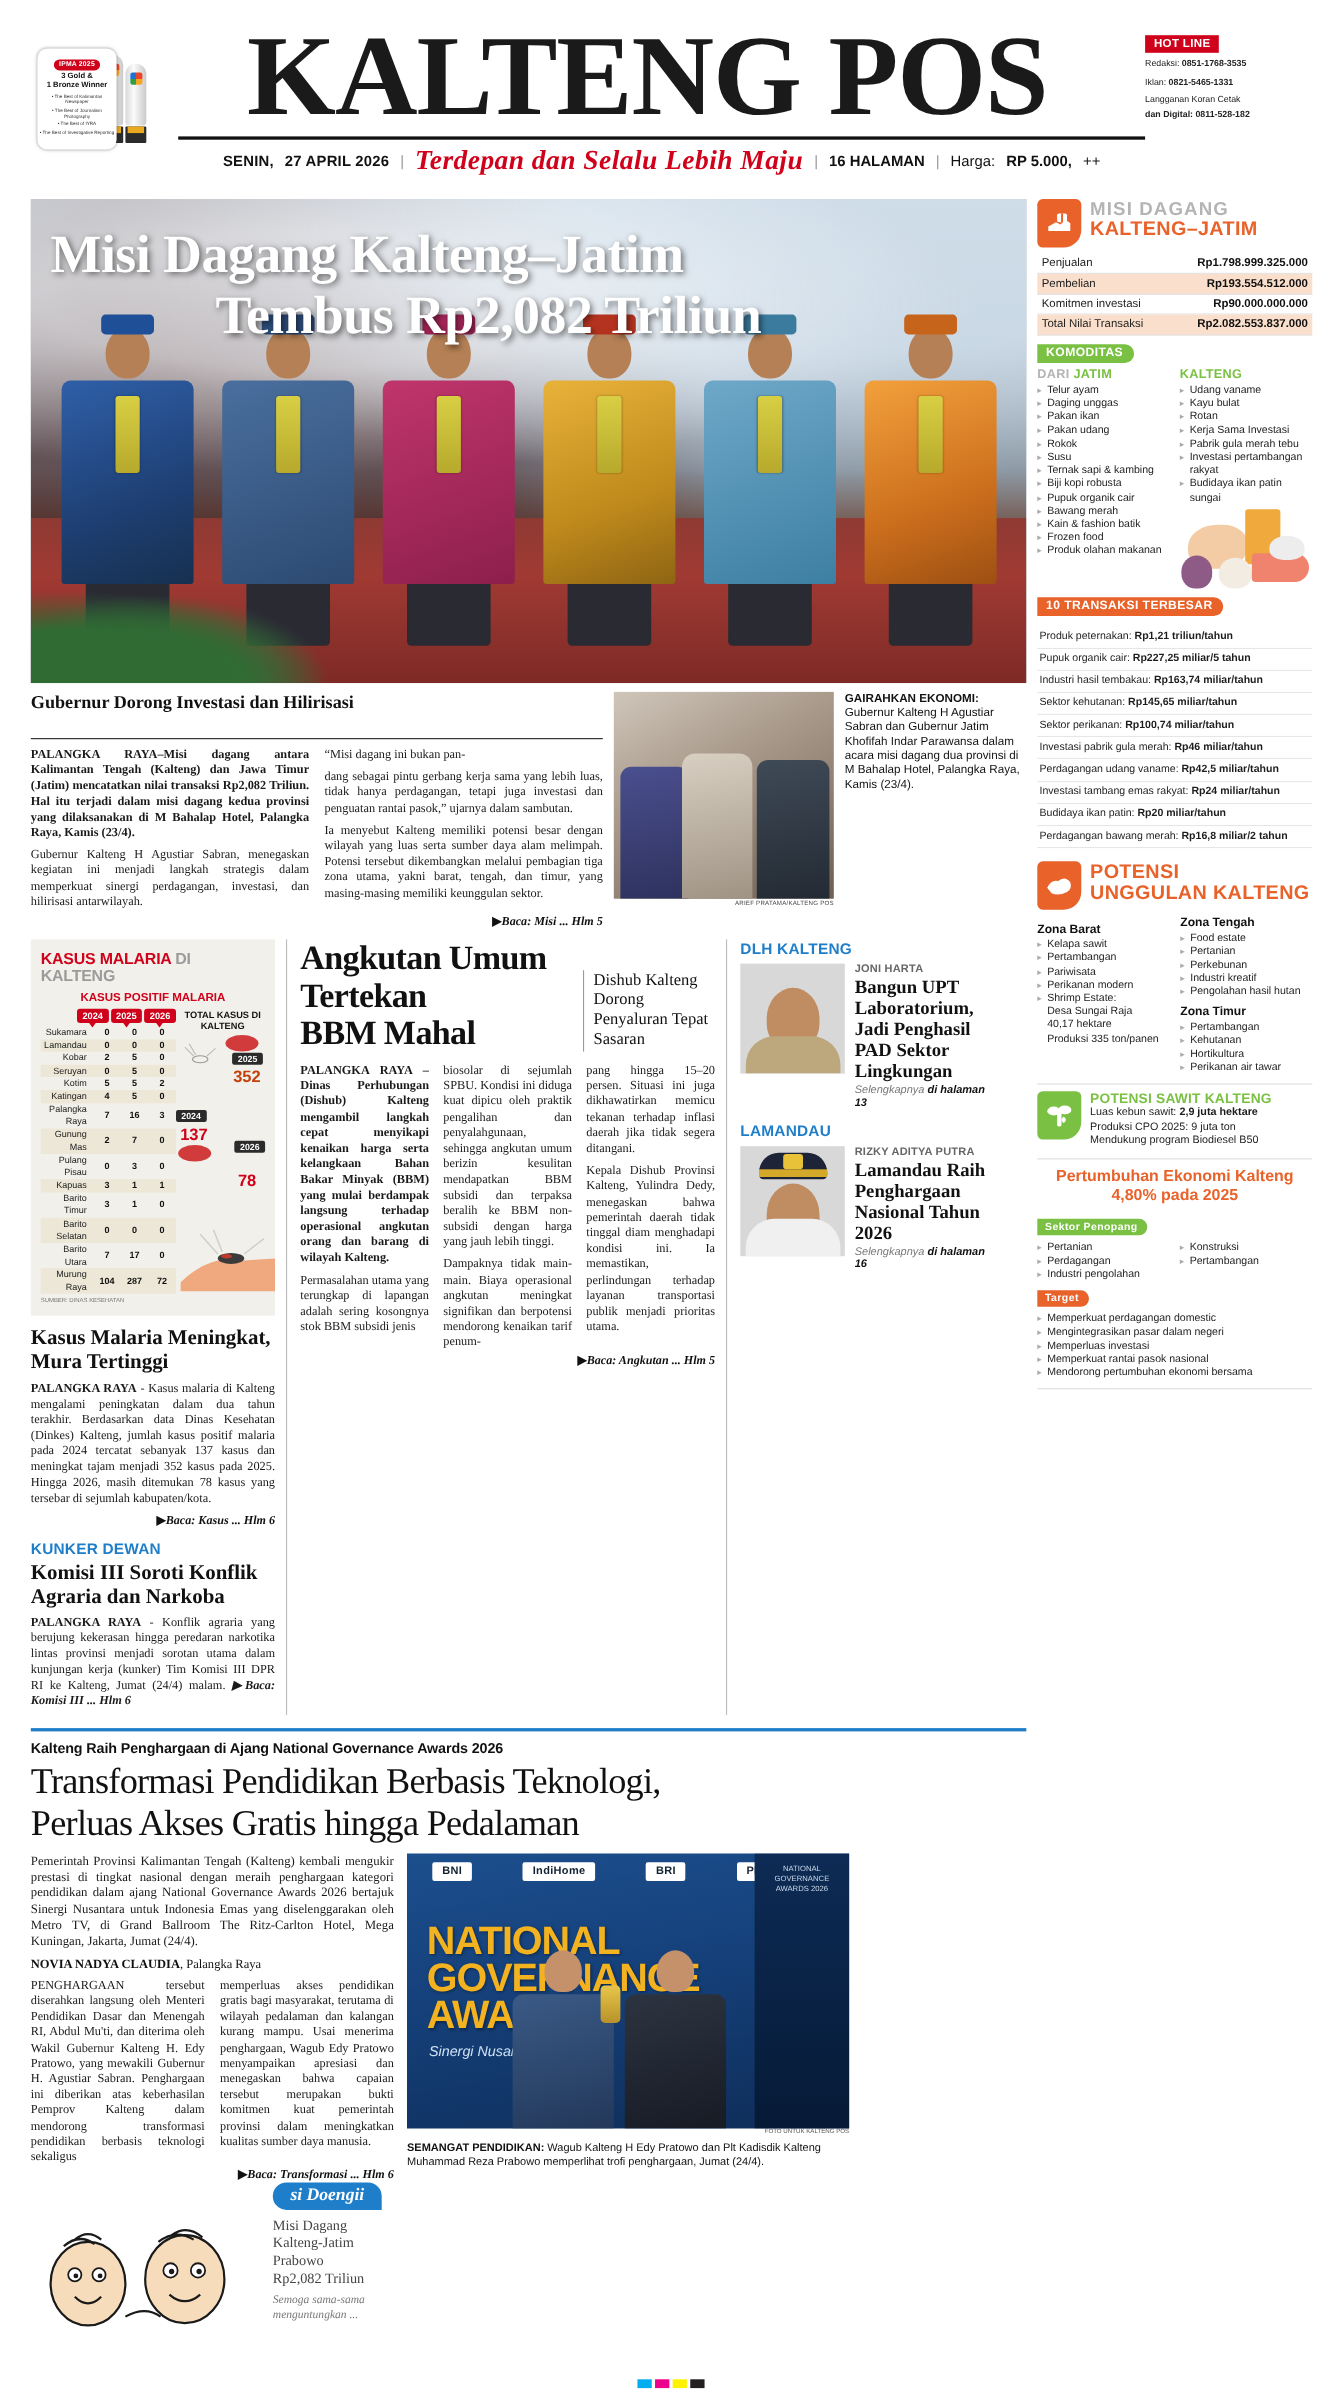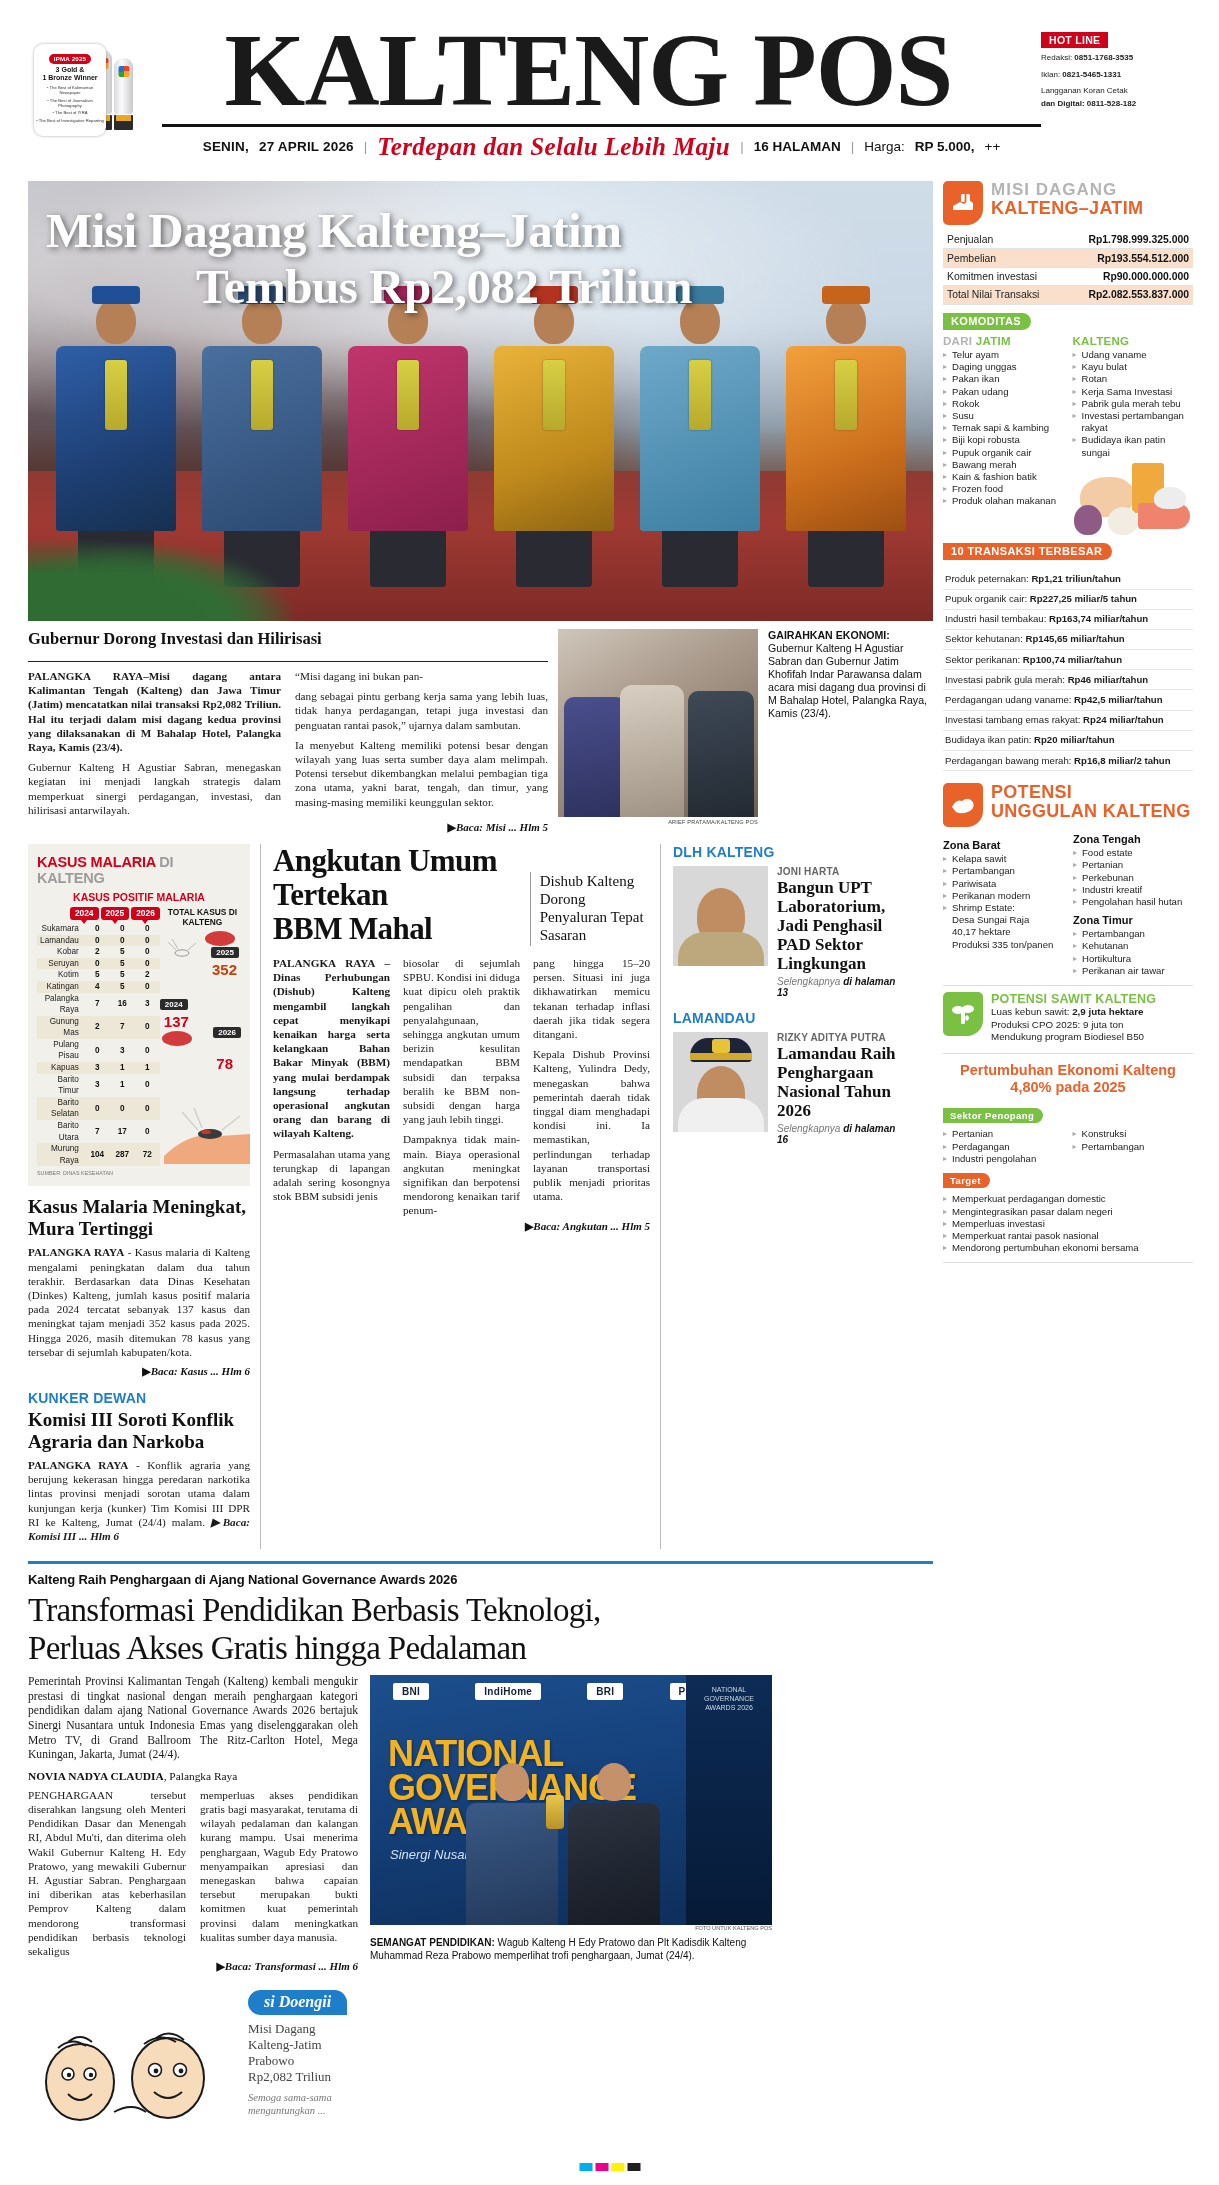--- a/index.html
+++ b/index.html
@@ -132,21 +132,21 @@
     text-shadow:2px 2px 6px rgba(0,0,0,.55);
     letter-spacing:-.5px;
   }
   .hl-line.l2 { padding-left:150px; }
 
   
   .hero-sub { display:flex; gap:10px; margin-top:8px; }
   .hs-text { width:520px; }
   .deck-title {
     font-family:"Liberation Serif", serif; font-weight:bold; font-size:16.5px;
-    border-bottom:1px solid #222; padding-bottom:12px; margin-bottom:7px;
+    border-bottom:1px solid #222; padding-bottom:22px; margin-bottom:7px;
   }
   .cols2 { column-count:2; column-gap:14px; }
   .cols3 { column-count:3; column-gap:13px; }
   .bodytext {
     font-family:"Liberation Serif", serif; font-size:11.2px; line-height:14.2px;
     text-align:justify; color:#1a1a1a; hyphens:auto;
   }
   .bodytext p { margin-bottom:6px; text-indent:0; }
   .bodytext .lead { font-weight:bold; }
   .jump { font-family:"Liberation Serif", serif; font-size:11px; font-weight:bold; font-style:italic; text-align:right; margin-top:2px; }
@@ -301,21 +301,21 @@
   .fp-fig .h { width:34px; height:38px; border-radius:50% 50% 44% 44%; background:#c4916a; margin:0 auto 2px; }
   .fp-fig .b { height:122px; border-radius:10px 10px 0 0; }
   .fp-fig.a .b { background:linear-gradient(165deg,#3a5a86,#23385a); }
   .fp-fig.b .b { background:linear-gradient(165deg,#2d3441,#161b24); }
   .fp-trophy { position:absolute; left:176px; bottom:96px; width:18px; height:34px; background:linear-gradient(180deg,#e8c64a,#b8922a); border-radius:4px; }
   .feat-caption { font-size:10px; line-height:13px; margin-top:5px; }
   .feat-caption b { font-weight:bold; }
   .feat-credit { font-size:5.6px; text-align:right; color:#555; }
 
   
-  .doengii { margin-top:17px; display:flex; gap:10px; align-items:flex-start; }
+  .doengii { margin-top:1px; display:flex; gap:10px; align-items:flex-start; }
   .doeng-toon { width:210px; height:135px; position:relative; }
   .doeng-box { width:160px; }
   .doeng-badge {
     display:inline-block; background:#1f7ec9; color:#fff; font-family:"Liberation Serif", serif;
     font-style:italic; font-weight:bold; font-size:16px; padding:3px 16px 4px;
     border-radius:14px 14px 0 14px; margin-bottom:6px;
   }
   .doeng-txt { font-family:"Liberation Serif", serif; font-size:13px; line-height:16px; color:#444; }
   .doeng-foot { font-family:"Liberation Serif", serif; font-style:italic; font-size:10.5px; color:#777; margin-top:6px; line-height:13px; }
 

